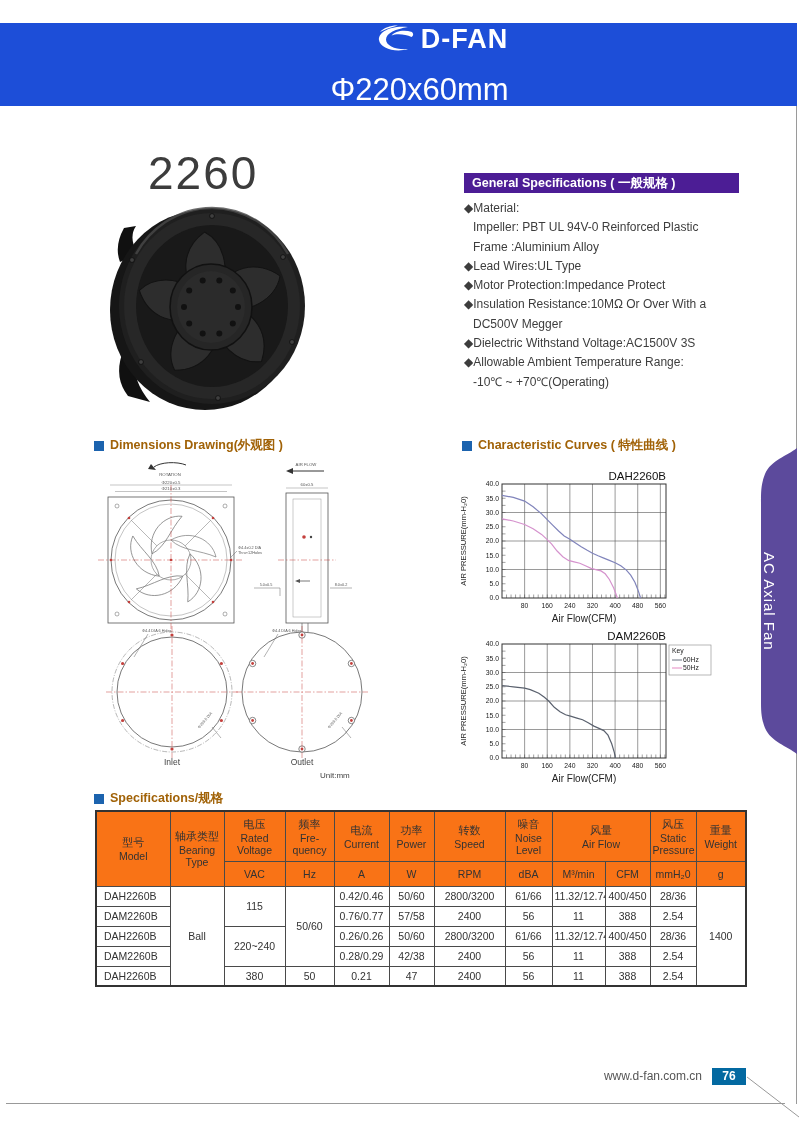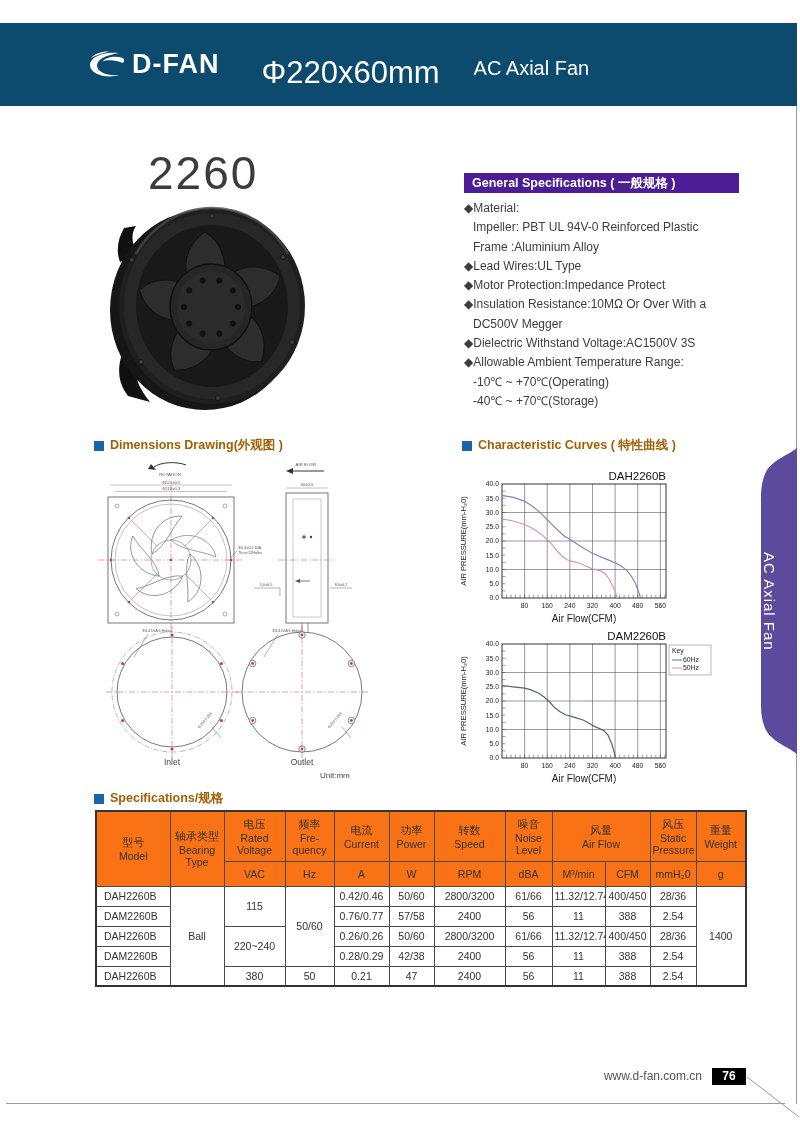--- a/index.html
+++ b/index.html
@@ -1,20 +1,20 @@
 <!DOCTYPE html>
 <html><head>
 <meta charset="utf-8">
 <style>
   html,body{margin:0;padding:0;background:#fff;}
   .page{position:relative;width:800px;height:1131px;background:#ffffff;overflow:hidden;
         font-family:"Liberation Sans", sans-serif;color:#333;}
   
-  .topbar{position:absolute;left:0;top:23px;width:797px;height:83px;background:#0c4a6e;
-          display:flex;align-items:center;color:#fff;}
+  .topbar{position:absolute;left:0;top:23px;width:797px;height:83px;background:#1d4ed8;
+          display:flex;align-items:center;color:#fff;flex-direction:column;}
   .logo{display:flex;align-items:center;margin-left:86px;}
   .logo svg{width:40px;height:32px;margin-right:6px;}
   .brand{font-size:27px;font-weight:bold;letter-spacing:1px;}
   .hsize{font-size:31px;margin-left:42px;font-weight:normal;margin-top:17px;}
   .hcat{font-size:20px;margin-left:34px;margin-top:8px;}
   .right-rule{position:absolute;left:796px;top:23px;width:1px;height:1081px;background:#9a9a9a;}
   
   .model-title{position:absolute;left:148px;top:146px;font-size:46px;color:#3c3c3c;letter-spacing:2px;}
   .fan{position:absolute;left:108px;top:202px;width:205px;height:212px;}
   
@@ -42,21 +42,21 @@
   table.spec th,table.spec td{border:1px solid #4a4a4a;text-align:center;padding:0 2px;overflow:hidden;}
   table.spec thead th{background:#f97316;font-weight:normal;}
   table.spec thead tr.top{height:50px;}
   table.spec thead tr.units{height:25px;border-radius:8px;}
   table.spec tbody tr{height:20px;background:#fff;}
   table.spec .zh{display:block;font-size:11px;}
   table.spec .en{display:block;font-size:10.5px;}
   table.spec td.model{text-align:left;padding-left:7px;}
   
   .site{position:absolute;left:560px;top:1069px;width:142px;text-align:right;font-size:12px;color:#555;}
-  .page-badge{position:absolute;left:712px;top:1068px;width:34px;height:17px;background:#000000;
+  .page-badge{position:absolute;left:712px;top:1068px;width:34px;height:17px;background:#0369a1;
               color:#fff;font-size:12px;font-weight:bold;text-align:center;line-height:17px;}
   .bottom-rule{position:absolute;left:6px;top:1103px;width:779px;height:1px;background:#999;}
   .diag{position:absolute;left:744px;top:1070px;width:56px;height:52px;}
   
   .tab-shape{position:absolute;left:741px;top:448px;width:56px;height:306px;}
   .tab-text{position:absolute;left:754px;top:466px;width:30px;height:270px;writing-mode:vertical-rl;
             color:#fff;font-size:15px;letter-spacing:1px;display:flex;align-items:center;justify-content:center;}
 </style>
 </head>
 <body>
@@ -124,21 +124,20 @@
       <li class="b">◆Material:</li>
       <li class="i">Impeller: PBT UL 94V-0 Reinforced Plastic</li>
       <li class="i">Frame :Aluminium Alloy</li>
       <li class="b">◆Lead Wires:UL Type</li>
       <li class="b">◆Motor Protection:Impedance Protect</li>
       <li class="b">◆Insulation Resistance:10MΩ Or Over With a</li>
       <li class="i">DC500V Megger</li>
       <li class="b">◆Dielectric Withstand Voltage:AC1500V 3S</li>
       <li class="b">◆Allowable Ambient Temperature Range:</li>
       <li class="i">-10℃ ~ +70℃(Operating)</li>
-      <li class="i">-40℃ ~ +70℃(Storage)</li>
     </ul>
 
   <div class="sec-h h-dims">
     <span class="sq"></span>
     <span>Dimensions Drawing(外观图 )</span>
   </div>
   <div class="sec-h h-curves">
     <span class="sq"></span>
     <span>Characteristic Curves ( 特性曲线 )</span>
   </div>

